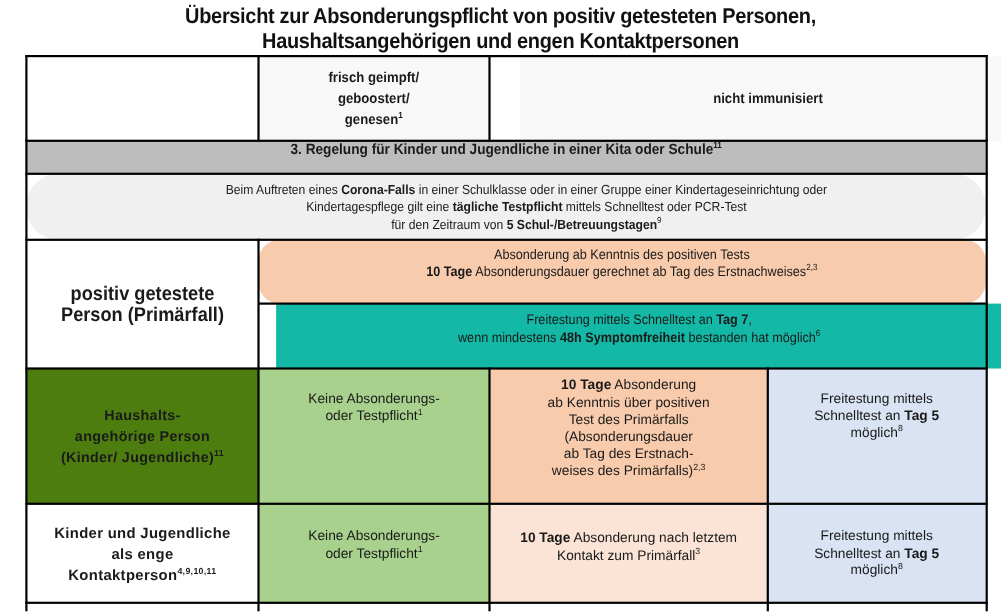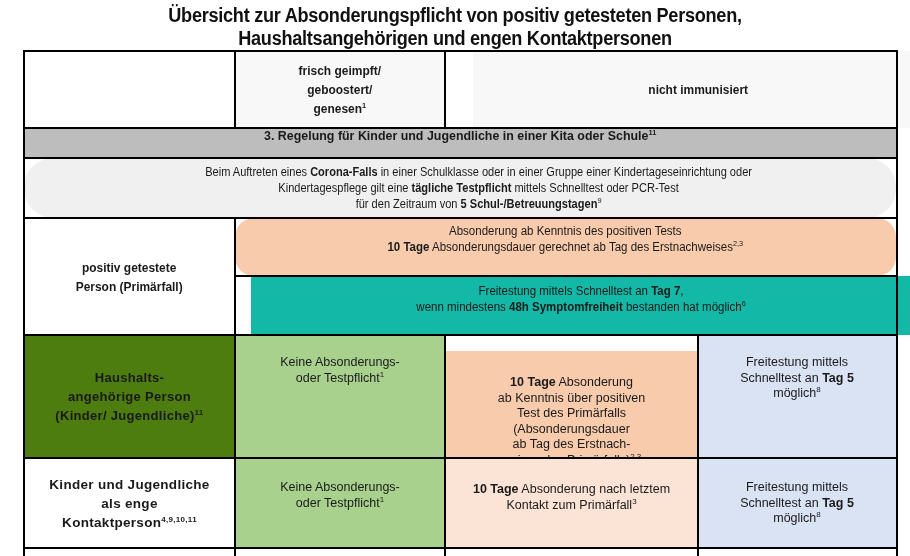--- a/index.html
+++ b/index.html
@@ -3,21 +3,21 @@
 <meta charset="utf-8">
 <style>
   html, body { margin:0; padding:0; background:#ffffff; }
   body { width:910px; height:556px; position:relative; overflow:hidden; font-family:"Liberation Sans", sans-serif; color:#1a1a1a; }
   .title { position:absolute; left:0; top:4px; width:910px; text-align:center; font-family:"Liberation Sans", sans-serif; font-weight:bold; font-size:19.5px; line-height:23px; letter-spacing:-0.3px; color:#111; transform:scaleX(0.93); transform-origin:center top; }
   .cell { position:absolute; box-sizing:border-box; display:flex; flex-direction:column; align-items:center; text-align:center; font-size:12.5px; line-height:15.5px; }
   .b { font-weight:bold; }
   sup { font-size:8px; line-height:0; vertical-align:super; }
   .line { position:absolute; background:#000; }
   .hdr { font-weight:bold; font-size:13px; line-height:19px; }
-  .rowlbl { font-weight:bold; font-size:13px; line-height:19px; justify-content:center; }
+  .rowlbl { font-weight:bold; font-size:18px; line-height:19px; justify-content:center; }
   .narrow { transform:scaleX(0.92); }
 </style>
 </head>
 <body>
 
 <div class="title">
   <div>Übersicht zur Absonderungspflicht von positiv getesteten Personen,</div>
   <div>Haushaltsangehörigen und engen Kontaktpersonen</div>
 </div>
 
@@ -66,21 +66,21 @@
 
 <div class="cell rowlbl" style="left:24px;top:335px;width:211px;height:123px;background:#4d7c0f;font-size:13px;letter-spacing:0.3px;">
   <div>Haushalts-</div>
   <div>angehörige Person</div>
   <div><span>(Kinder/ Jugendliche)</span><sup>11</sup></div>
 </div>
 <div class="cell" style="left:235px;top:335px;width:210px;height:123px;background:#a9d18e;padding-top:20px;">
   <div>Keine Absonderungs-</div>
   <div><span>oder Testpflicht</span><sup>1</sup></div>
 </div>
-<div class="cell" style="left:445px;top:335px;width:253px;height:123px;background:#f8cbad;padding-top:24px;margin-top:16px;">
+<div class="cell" style="left:445px;top:335px;width:253px;height:123px;background:#f8cbad;padding-top:8px;">
   <div><span class="b">10 Tage</span><span> Absonderung</span></div>
   <div>ab Kenntnis über positiven</div>
   <div>Test des Primärfalls</div>
   <div>(Absonderungsdauer</div>
   <div>ab Tag des Erstnach-</div>
   <div><span>weises des Primärfalls)</span><sup>2,3</sup></div>
 </div>
 <div class="cell" style="left:698px;top:335px;width:198px;height:123px;background:#dae3f3;padding-top:20px;">
   <div>Freitestung mittels</div>
   <div><span>Schnelltest an </span><span class="b">Tag 5</span></div>

